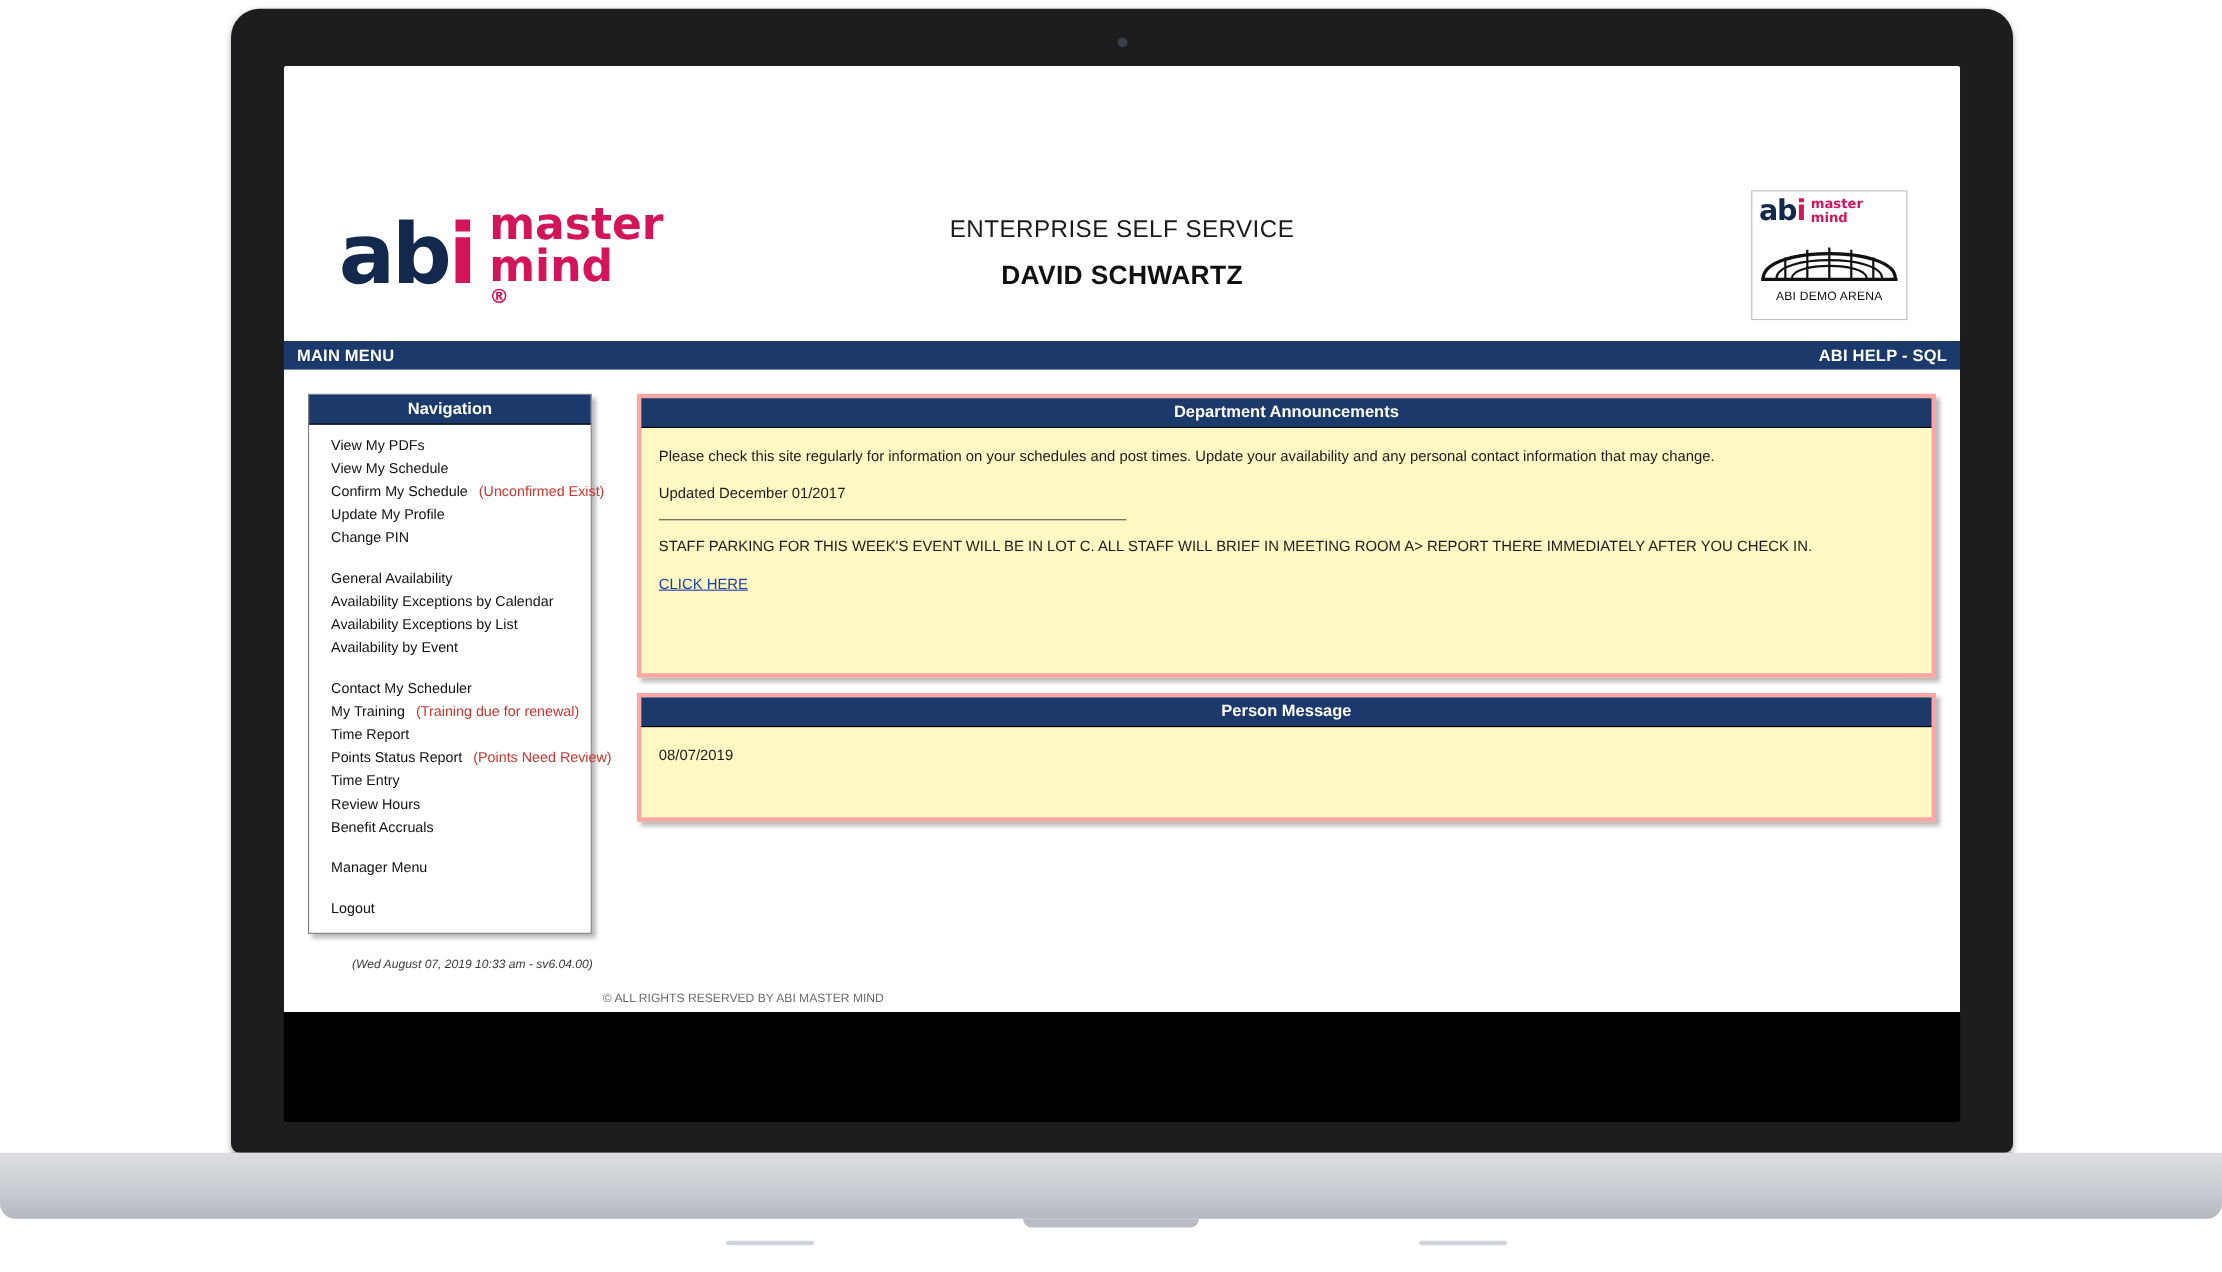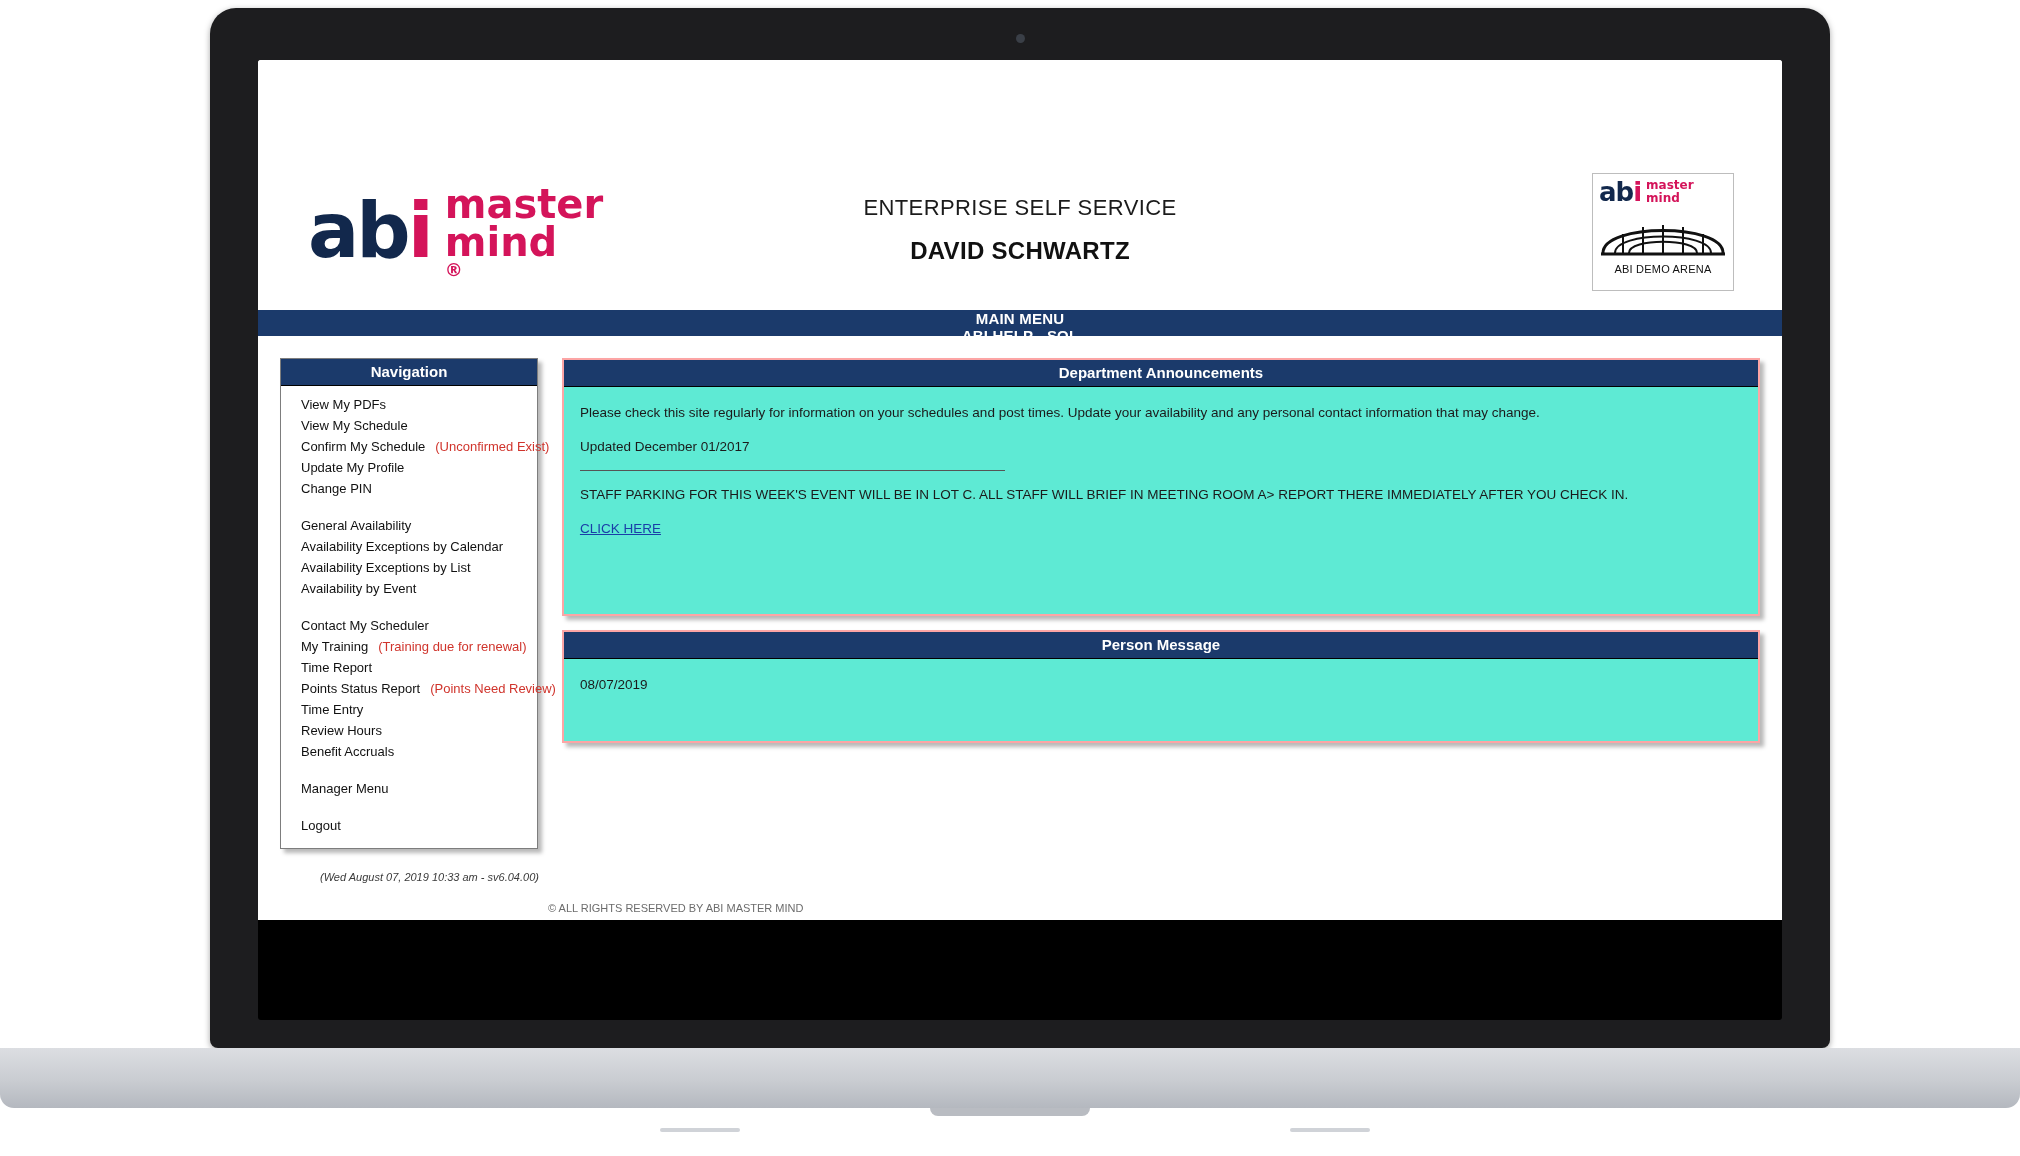--- a/index.html
+++ b/index.html
@@ -171,28 +171,27 @@
     height: 26px;
     background: #1b3a6b;
     color: #ffffff;
     display: flex;
     align-items: center;
     justify-content: space-between;
     padding: 0 12px;
     font-size: 15px;
     font-weight: bold;
     letter-spacing: 0.2px;
-    flex-direction: column;
   }
   #menu-bar .help-link { color: #ffffff; text-decoration: none; }
 
   
   #content {
     display: flex;
-    gap: 5px;
+    gap: 22px;
     padding: 22px 22px 0 22px;
     align-items: flex-start;
   }
 
   .panel-shadow { box-shadow: 4px 4px 4px rgba(0,0,0,0.28); }
 
   #nav-panel {
     width: 258px;
     border: 1px solid #7d7d7d;
     background: #ffffff;
@@ -226,22 +225,22 @@
   #timestamp {
     margin: 22px 18px 0 40px;
     font-size: 11px;
     color: #3a3a3a;
     font-style: italic;
   }
 
   #main-col { flex: 1; }
 
   .panel {
-    border: 2px solid #fca5a5;
-    background: #5eead4;
+    border: 4px solid #fca5a5;
+    background: #fef9c3;
   }
   .panel-body {
     padding: 16px 16px 18px 16px;
     font-size: 13.5px;
     color: #1b1b1b;
     line-height: 1.45;
   }
   .panel-body p { margin: 0 0 14px 0; }
   .panel-body p:last-child { margin-bottom: 0; }
   .rule-line {

